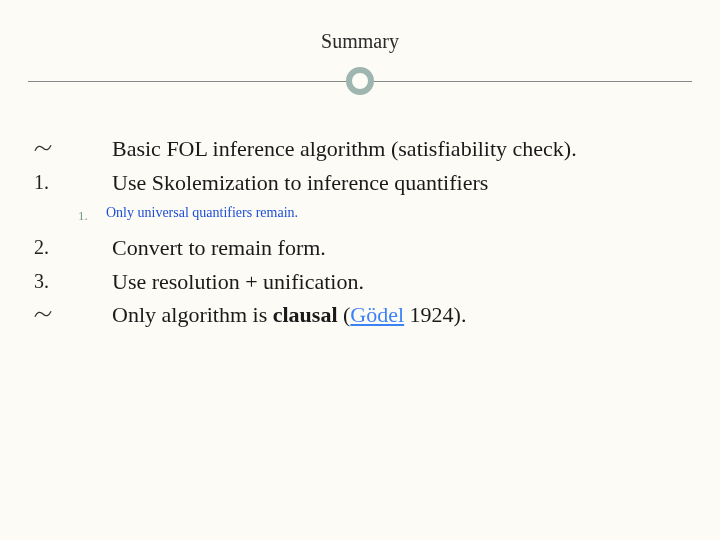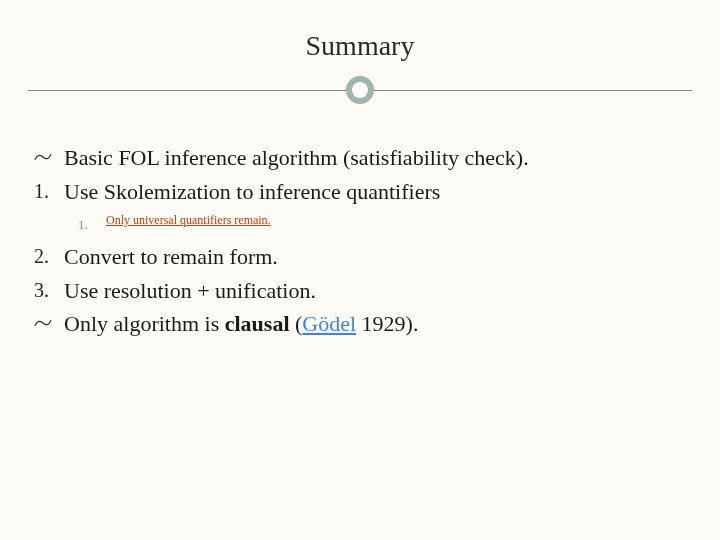--- a/index.html
+++ b/index.html
@@ -15,21 +15,21 @@
     height: 540px;
     padding: 30px 28px;
     position: relative;
   }
   .title-area {
     text-align: center;
     margin-bottom: 30px;
     position: relative;
   }
   .title {
-    font-size: 28px;
+    font-size: 20px;
     font-weight: normal;
     color: #2a2a2a;
     margin-bottom: 18px;
   }
   .divider {
     position: relative;
     height: 20px;
     margin-top: 10px;
   }
   .divider-line {
@@ -54,20 +54,21 @@
   .content {
     padding: 12px 6px;
     font-size: 22px;
     color: #1a1a1a;
     line-height: 1.45;
   }
   .bullet-row {
     display: flex;
     align-items: flex-start;
     margin-bottom: 2px;
+    gap: 48px;
   }
   .bullet-swirl {
     width: 30px;
     flex-shrink: 0;
     color: #444;
     font-size: 18px;
     padding-top: 3px;
   }
   .bullet-num {
     width: 30px;
@@ -87,23 +88,22 @@
   }
   .sub-num {
     width: 28px;
     flex-shrink: 0;
     color: #7a9a92;
     font-size: 13px;
     padding-top: 4px;
   }
   .sub-text {
     flex: 1;
-    font-size: 12px;
-    color: #c2410c;
-    text-decoration: underline;
+    font-size: 14px;
+    color: #1d4ed8;
   }
   .underline-teal {
     color: #3b82f6;
     text-decoration: underline;
   }
   .swirl-svg {
     width: 18px;
     height: 14px;
   }
 </style>
@@ -150,18 +150,18 @@
       <span class="bullet-text">Use resolution + unification.</span>
     </div>
 
     <div class="bullet-row">
       <span class="bullet-swirl">
         <svg class="swirl-svg" viewBox="0 0 20 12">
             <path d="M1 9 Q5 1 10 6 Q15 11 19 3" stroke="#333" stroke-width="1.4" fill="none"></path>
           </svg>
       </span>
       <span class="bullet-text">
-        <span>Only algorithm is </span><b>clausal</b><span> (</span><span class="underline-teal">Gödel</span><span> 1929).</span>
+        <span>Only algorithm is </span><b>clausal</b><span> (</span><span class="underline-teal">Gödel</span><span> 1924).</span>
       </span>
     </div>
 
   </div>
 </div>
 
 </body></html>

